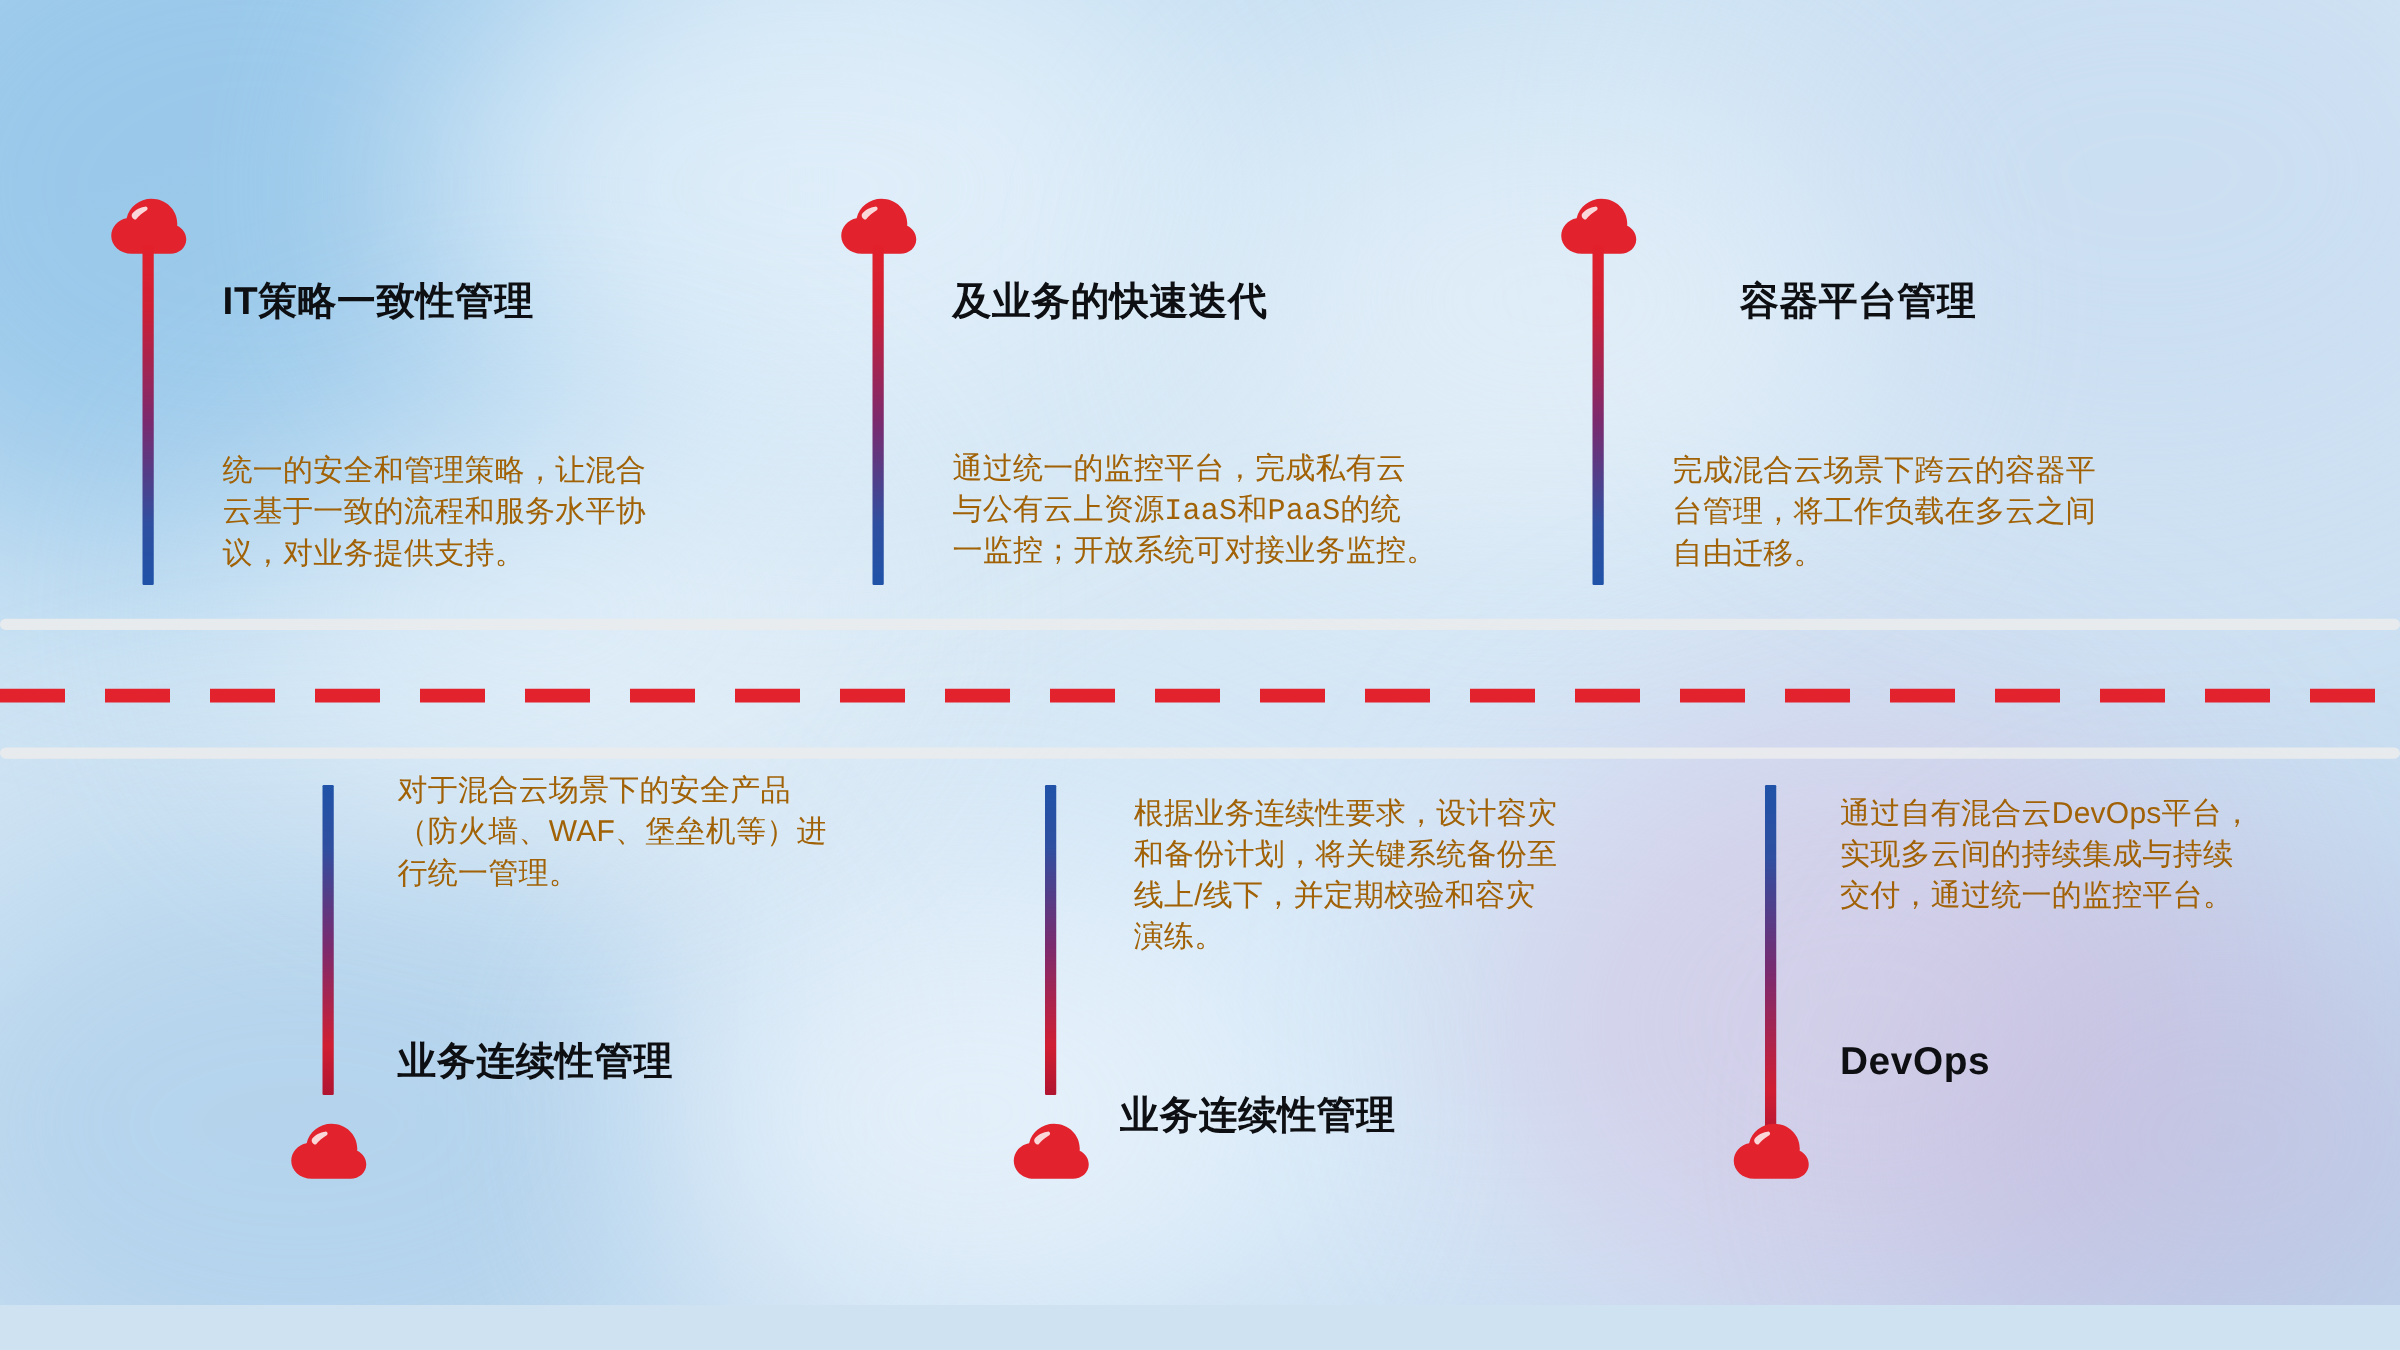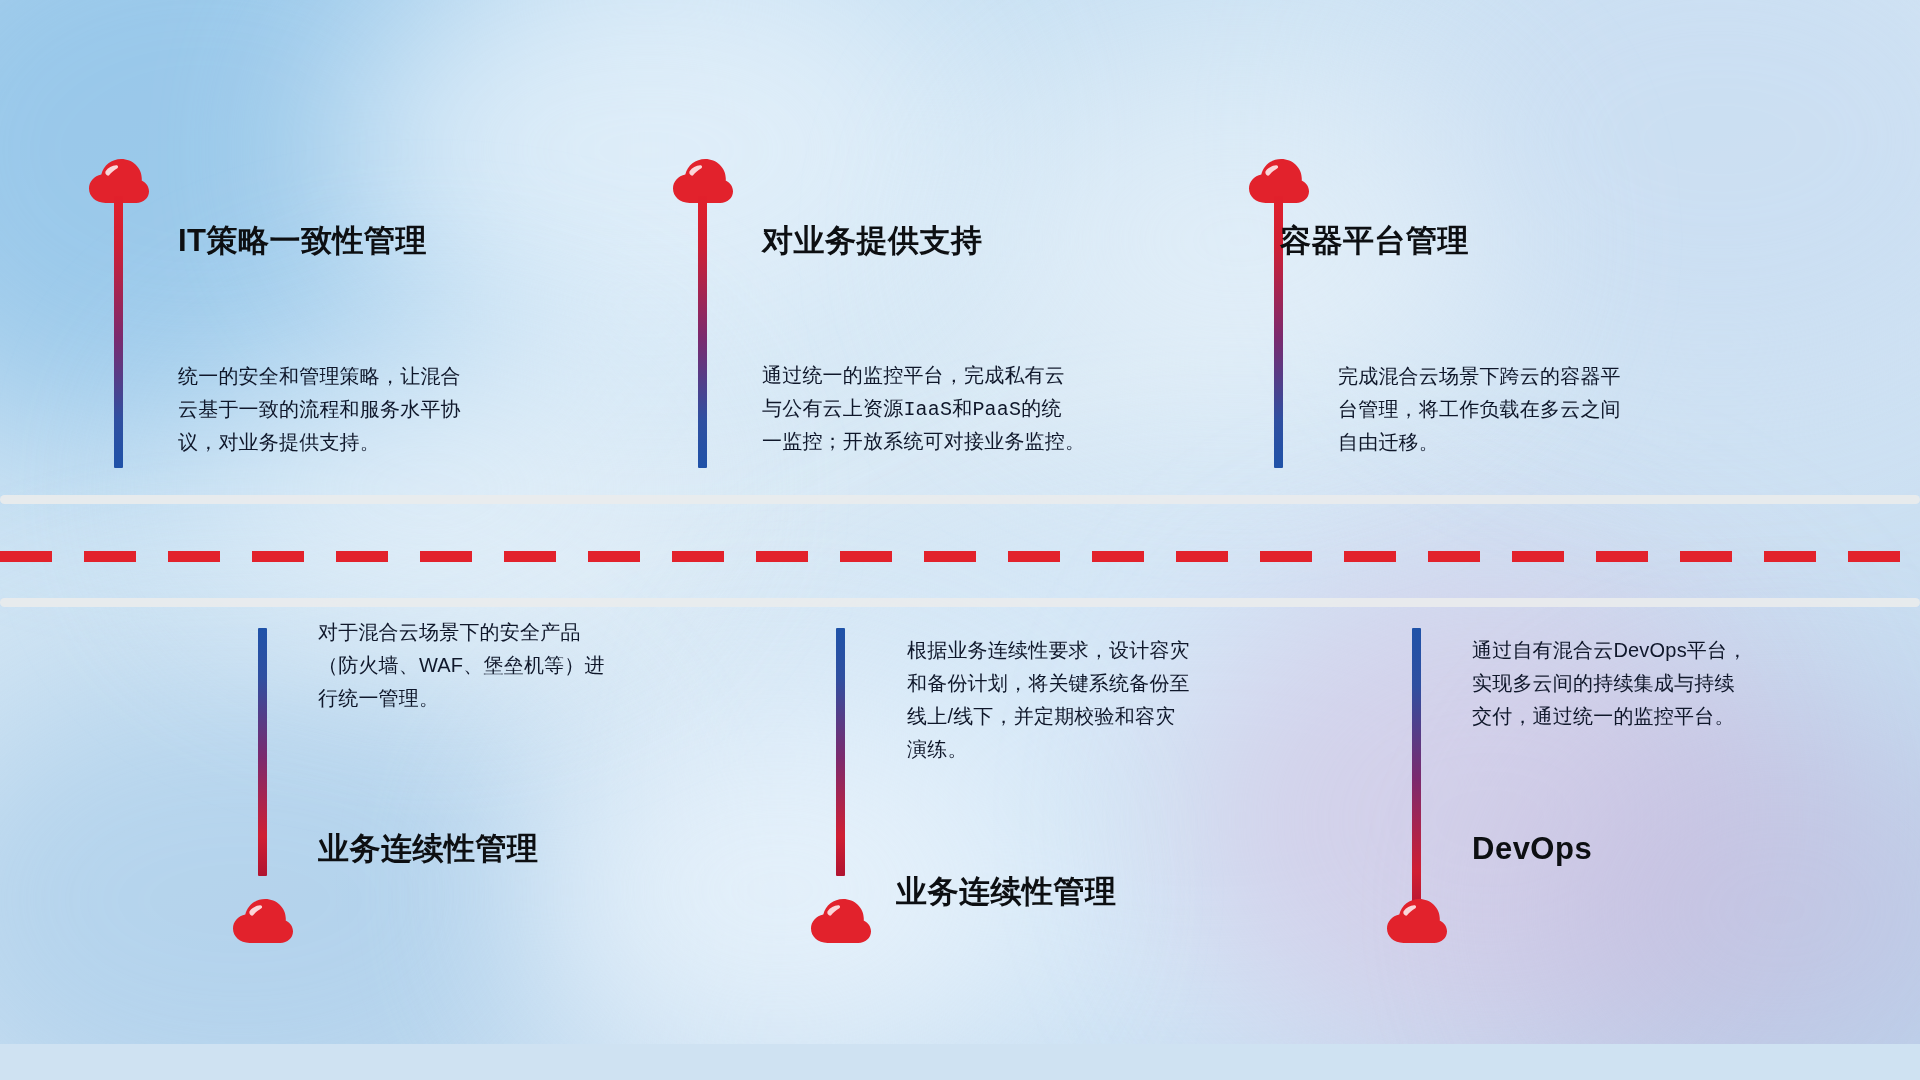--- a/index.html
+++ b/index.html
@@ -40,21 +40,21 @@
   .item{position:absolute;}
   .stem{position:absolute;width:9px;border-radius:1px;}
   .stem-down{background:linear-gradient(to bottom,#e2202b 0%,#d01f33 18%,#7b2a6e 52%,#2f4fa0 82%,#1f52a8 100%);}
   .stem-up{background:linear-gradient(to bottom,#1f52a8 0%,#2f4fa0 20%,#7b2a6e 52%,#d01f33 84%,#b01430 100%);}
 
   .cloud{position:absolute;width:62px;height:46px;}
   .cloud svg{display:block;width:62px;height:46px;}
 
   .heading{position:absolute;color:#0d0f12;font-weight:700;font-size:31px;
            letter-spacing:.5px;white-space:nowrap;line-height:1;}
-  .body-text{position:absolute;color:#0f172a;font-size:20px;line-height:33px;
+  .body-text{position:absolute;color:#a16207;font-size:24px;line-height:33px;
              white-space:pre-line;letter-spacing:.2px;}
 </style>
 </head>
 <body>
 
 <div id="stage">
 
   <div class="bg bg-base"></div>
   <div class="bg">
     <div class="blob b1"></div>
@@ -88,35 +88,35 @@
   </div>
 
   <div class="item">
     <div class="cloud" style="left:672px;top:158px;">
       <svg viewBox="0 0 62 46">
           <path d="M17.5 45C7.9 45 1 38.6 1 30.6c0-7 5.2-12.8 12.3-14.1C15.5 7.4 23.6 1 33.2 1c11.4 0 20.6 8.8 20.6 19.7 0 .6 0 1.2-.1 1.8C58.3 24.6 61 28.9 61 33.6 61 40 55.4 45 48.2 45z" fill="#e2222c"></path>
           <path d="M17.6 13.2c2.4-3.4 6.6-5.6 10.6-5.9 1.7-.1 2.6 2 1.2 2.9-3.3 2.1-6.1 4.3-8.3 7-1.2 1.5-4.7-1.2-3.5-4z" fill="#ffffff" opacity="0.82"></path>
         </svg>
     </div>
     <div class="stem stem-down" style="left:698px;top:196px;height:272px;"></div>
-    <div class="heading" style="left:762px;top:225px;">对业务提供支持</div>
+    <div class="heading" style="left:762px;top:225px;">及业务的快速迭代</div>
     <div class="body-text" style="left:762px;top:360px;width:470px;font-family:Liberation Mono, monospace;">通过统一的监控平台，完成私有云
 与公有云上资源IaaS和PaaS的统
 一监控；开放系统可对接业务监控。</div>
   </div>
 
   <div class="item">
     <div class="cloud" style="left:1248px;top:158px;">
       <svg viewBox="0 0 62 46">
           <path d="M17.5 45C7.9 45 1 38.6 1 30.6c0-7 5.2-12.8 12.3-14.1C15.5 7.4 23.6 1 33.2 1c11.4 0 20.6 8.8 20.6 19.7 0 .6 0 1.2-.1 1.8C58.3 24.6 61 28.9 61 33.6 61 40 55.4 45 48.2 45z" fill="#e2222c"></path>
           <path d="M17.6 13.2c2.4-3.4 6.6-5.6 10.6-5.9 1.7-.1 2.6 2 1.2 2.9-3.3 2.1-6.1 4.3-8.3 7-1.2 1.5-4.7-1.2-3.5-4z" fill="#ffffff" opacity="0.82"></path>
         </svg>
     </div>
     <div class="stem stem-down" style="left:1274px;top:196px;height:272px;"></div>
-    <div class="heading" style="left:1280px;top:225px;">容器平台管理</div>
+    <div class="heading" style="left:1392px;top:225px;">容器平台管理</div>
     <div class="body-text" style="left:1338px;top:360px;width:450px;">完成混合云场景下跨云的容器平
 台管理，将工作负载在多云之间
 自由迁移。</div>
   </div>
 
   <div class="item">
     <div class="stem stem-up" style="left:258px;top:628px;height:248px;"></div>
     <div class="cloud" style="left:232px;top:898px;">
       <svg viewBox="0 0 62 46">
           <path d="M17.5 45C7.9 45 1 38.6 1 30.6c0-7 5.2-12.8 12.3-14.1C15.5 7.4 23.6 1 33.2 1c11.4 0 20.6 8.8 20.6 19.7 0 .6 0 1.2-.1 1.8C58.3 24.6 61 28.9 61 33.6 61 40 55.4 45 48.2 45z" fill="#e2222c"></path>

